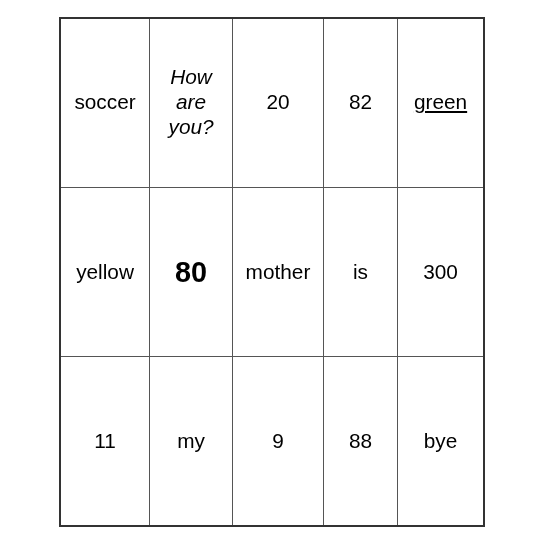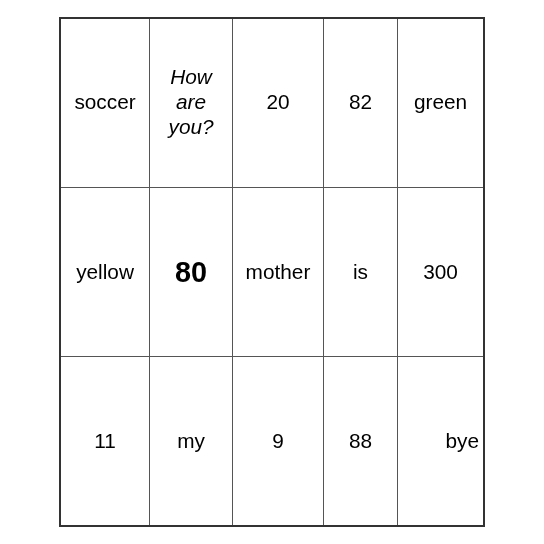--- a/index.html
+++ b/index.html
@@ -40,30 +40,30 @@
 </head>
 <body>
 
 <table class="bingo-board">
   <tbody id="board-body">
   <tr>
         <td style="font-size: 1.3rem;">soccer</td>
         <td style="font-size: 1.3rem; font-style: italic;">How are you?</td>
         <td style="font-size: 1.3rem;">20</td>
         <td style="font-size: 1.3rem;">82</td>
-        <td style="font-size: 1.3rem;">green</td>
+        <td style="font-size: 1.3rem; text-decoration: underline;">green</td>
       </tr>
       <tr>
         <td style="font-size: 1.3rem; margin-left: 31px;">yellow</td>
         <td style="font-size: 1.8rem; font-weight: bold;">80</td>
         <td style="font-size: 1.3rem;">mother</td>
         <td style="font-size: 1.3rem;">is</td>
         <td style="font-size: 1.3rem;">300</td>
       </tr>
       <tr>
         <td style="font-size: 1.3rem;">11</td>
         <td style="font-size: 1.3rem;">my</td>
         <td style="font-size: 1.3rem;">9</td>
         <td style="font-size: 1.3rem;">88</td>
-        <td style="font-size: 1.3rem; text-align: right;">bye</td>
+        <td style="font-size: 1.3rem;">bye</td>
       </tr>
     </tbody>
 </table>
 
 </body></html>

